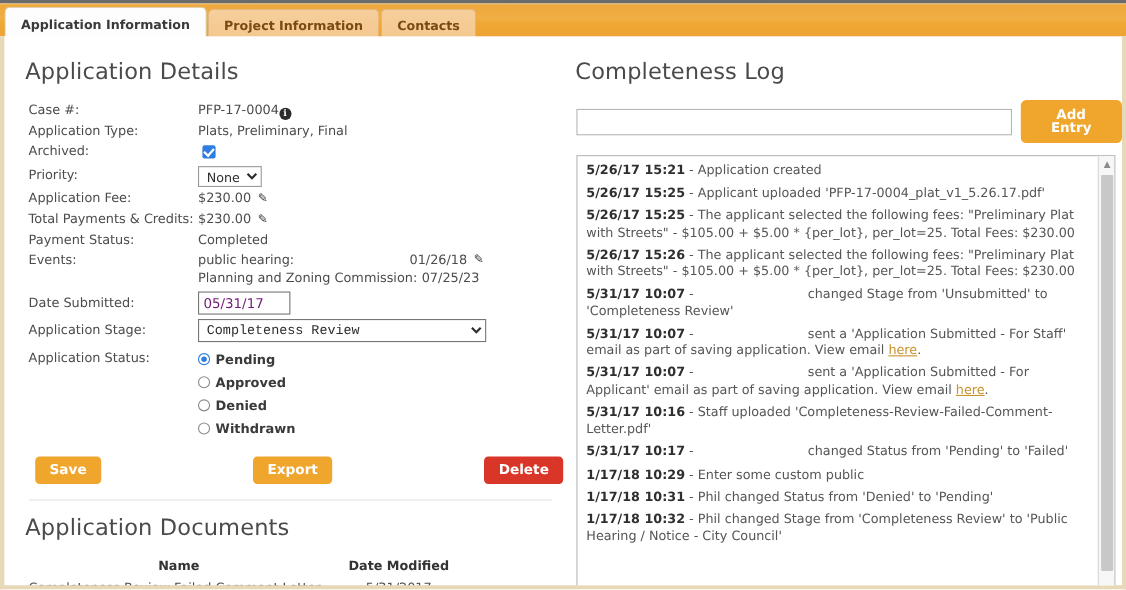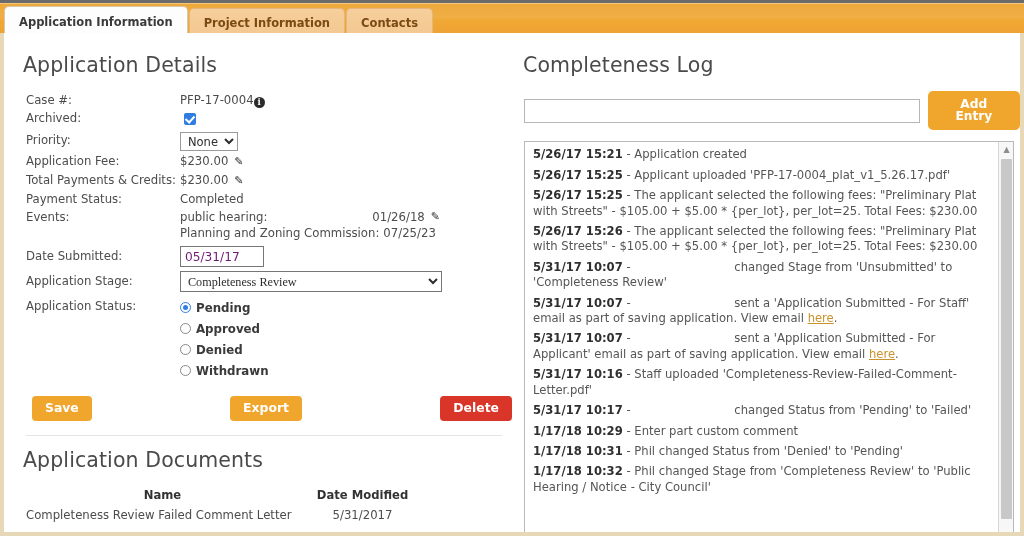--- a/index.html
+++ b/index.html
@@ -124,21 +124,21 @@
   }
   select.mini {
     font-family: "DejaVu Sans", "Liberation Sans", sans-serif;
     font-size: 11.5px; color: #2d2d2d;
     padding: 1px 2px 1px 3px;
     border: 1px solid #9a9a9a;
     background: #fff;
     height: 19px;
   }
   select.wide {
-    font-family: Liberation Serif, serif;
+    font-family: Liberation Mono, monospace;
     font-size: 12.2px; color: #2d2d2d;
     width: 262px; height: 21px;
     padding: 1px 3px;
     border: 1px solid #767676;
     background: #fff;
   }
   input.date {
     font-family: "DejaVu Sans", "Liberation Sans", sans-serif;
     font-size: 12.2px; color: #701a75;
     width: 84px; height: 21px;
@@ -290,20 +290,24 @@
 
     <div class="col-left">
 
       <h2 class="section">Application Details</h2>
 
       <table class="details">
         <tbody>
             <tr>
           <td class="lbl">Case #:</td>
           <td class="val"><span>PFP-17-0004</span><span class="info-icon">i</span></td>
+        </tr>
+        <tr>
+          <td class="lbl">Application Type:</td>
+          <td class="val">Plats, Preliminary, Final</td>
         </tr>
         <tr>
           <td class="lbl">Archived:</td>
           <td class="val"><input type="checkbox" class="chk" checked="" style=""></td>
         </tr>
         <tr>
           <td class="lbl">Priority:</td>
           <td class="val">
             <select class="mini">
               <option>None</option>
@@ -440,21 +444,21 @@
 
           <div class="logentry-line">
             <span class="ts">5/31/17 10:16</span><span> - Staff uploaded 'Completeness-Review-Failed-Comment-Letter.pdf'</span>
           </div>
 
           <div class="logentry-line">
             <span class="ts">5/31/17 10:17</span><span> - </span><span class="who" style="width:100px"></span><span>changed Status from 'Pending' to 'Failed'</span>
           </div>
 
           <div class="logentry-line">
-            <span class="ts">1/17/18 10:29</span><span> - Enter part custom comment</span>
+            <span class="ts">1/17/18 10:29</span><span> - Enter some custom public</span>
           </div>
           <div class="logentry-line">
             <span class="ts">1/17/18 10:31</span><span> - Phil changed Status from 'Denied' to 'Pending'</span>
           </div>
           <div class="logentry-line">
             <span class="ts">1/17/18 10:32</span><span> - Phil changed Stage from 'Completeness Review' to 'Public Hearing / Notice - City Council'</span>
           </div>
 
         </div>
 

